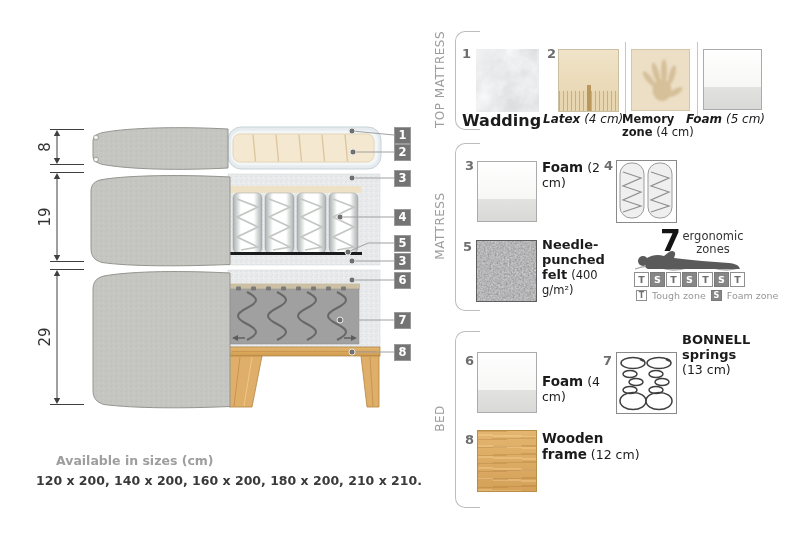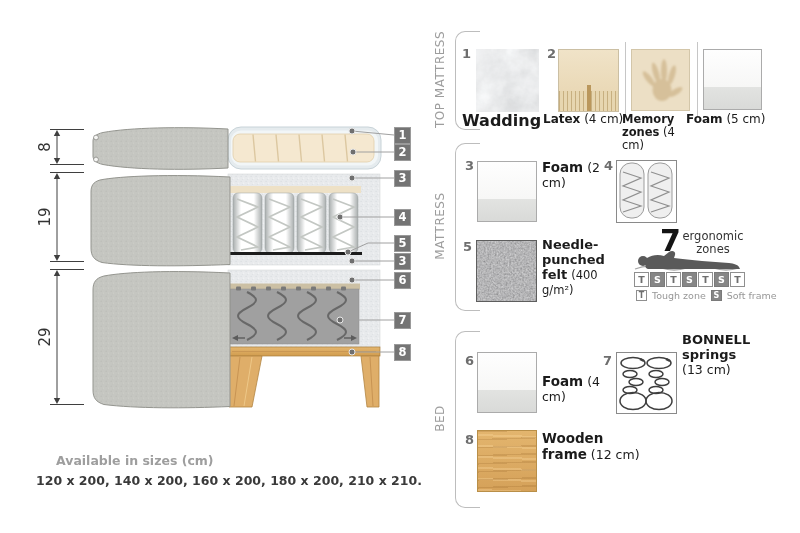--- a/index.html
+++ b/index.html
@@ -18,21 +18,21 @@
   
   .bracket{position:absolute;width:24px;border:1.5px solid #bdbdbd;border-right:none;
            border-radius:10px 0 0 10px;}
   .vlabel{position:absolute;transform:rotate(-90deg);transform-origin:0 0;text-align:center;
           color:#9d9d9d;font-size:12px;letter-spacing:.5px;white-space:nowrap;height:15px;line-height:15px;}
   .pnum{position:absolute;font-size:13px;font-weight:bold;color:#6e6e6e;}
   .sw{position:absolute;overflow:hidden;box-sizing:border-box;}
   .cap{position:absolute;color:#1b1b1b;font-size:12.5px;line-height:1.15;}
   .cap .nm{font-weight:bold;}
   .capc{}
-  .nowrap{white-space:nowrap;}
+  .nowrap{white-space:nowrap;font-style:italic;}
   .divider{position:absolute;width:1px;background:#c6c6c6;}
 
   .sw-latex{border:1px solid #cbbfa3;background:linear-gradient(180deg,#f0e3c8 0%,#ead9b7 64%);}
   .latex-fringe{position:absolute;left:0;right:0;bottom:0;height:33%;
       background:repeating-linear-gradient(90deg,#c7af80 0 1.5px,#e7d6b0 1.5px 4px);}
   .latex-notch{position:absolute;left:47%;bottom:0;width:4px;height:42%;background:#ba975c;}
   .sw-memory{border:1px solid #d3c6a9;background:#ecdfc5;}
   .sw-foam{border:1px solid #ababab;
       background:linear-gradient(180deg,#fefefe 0%,#f7f7f6 62%,#e2e3e1 63%,#d9dad8 100%);}
   .sw-pocket{border:1.5px solid #8a8a8a;background:#fff;}
@@ -270,21 +270,21 @@
         <ellipse cx="30" cy="40" rx="9.5" ry="11"></ellipse>
         <ellipse cx="17" cy="29" rx="3" ry="9.5" transform="rotate(-38 17 29)"></ellipse>
         <ellipse cx="24" cy="23" rx="3" ry="11" transform="rotate(-16 24 23)"></ellipse>
         <ellipse cx="32" cy="21" rx="3" ry="12"></ellipse>
         <ellipse cx="40" cy="25" rx="3" ry="10" transform="rotate(16 40 25)"></ellipse>
         <ellipse cx="43.5" cy="42" rx="3" ry="8" transform="rotate(58 43.5 42)"></ellipse>
       </g>
     </svg>
   </div>
   <div class="cap capc" style="left:622px;top:113px;width:75px;font-size:11.5px;">
-    <span class="nm">Memory zones</span>
+    <span class="nm">Memory zone</span>
     <span>(4 cm)</span>
   </div>
 
   <div class="divider" style="left:697px;top:42px;height:74px;"></div>
 
   <div class="sw sw-foam" style="left:703px;top:49px;width:59px;height:61px;"></div>
   <div class="cap capc nowrap" style="left:686px;top:113px;width:93px;font-size:12px;">
     <span class="nm">Foam</span>
     <span>(5 cm)</span>
   </div>
@@ -338,21 +338,21 @@
     <span class="zbox">T</span>
     <span class="zbox s">S</span>
     <span class="zbox">T</span>
     <span class="zbox s">S</span>
     <span class="zbox">T</span>
   </div>
   <div class="zlegend" style="left:636px;top:290px;">
     <span class="lbox">T</span>
     <span>Tough zone</span>
     <span class="lbox s">S</span>
-    <span>Soft frame</span>
+    <span>Foam zone</span>
   </div>
 
   <div class="bracket" style="left:455px;top:331px;height:175px;"></div>
   <div class="vlabel" style="left:433px;top:506px;width:175px;">BED</div>
 
   <div class="pnum" style="left:465px;top:353px;">6</div>
   <div class="sw sw-foam" style="left:477px;top:352px;width:60px;height:61px;"></div>
   <div class="cap" style="left:542px;top:353px;width:60px;margin-top:21px;">
     <span class="nm" style="font-size:13.5px;">Foam</span>
     <span>(4 cm)</span>

